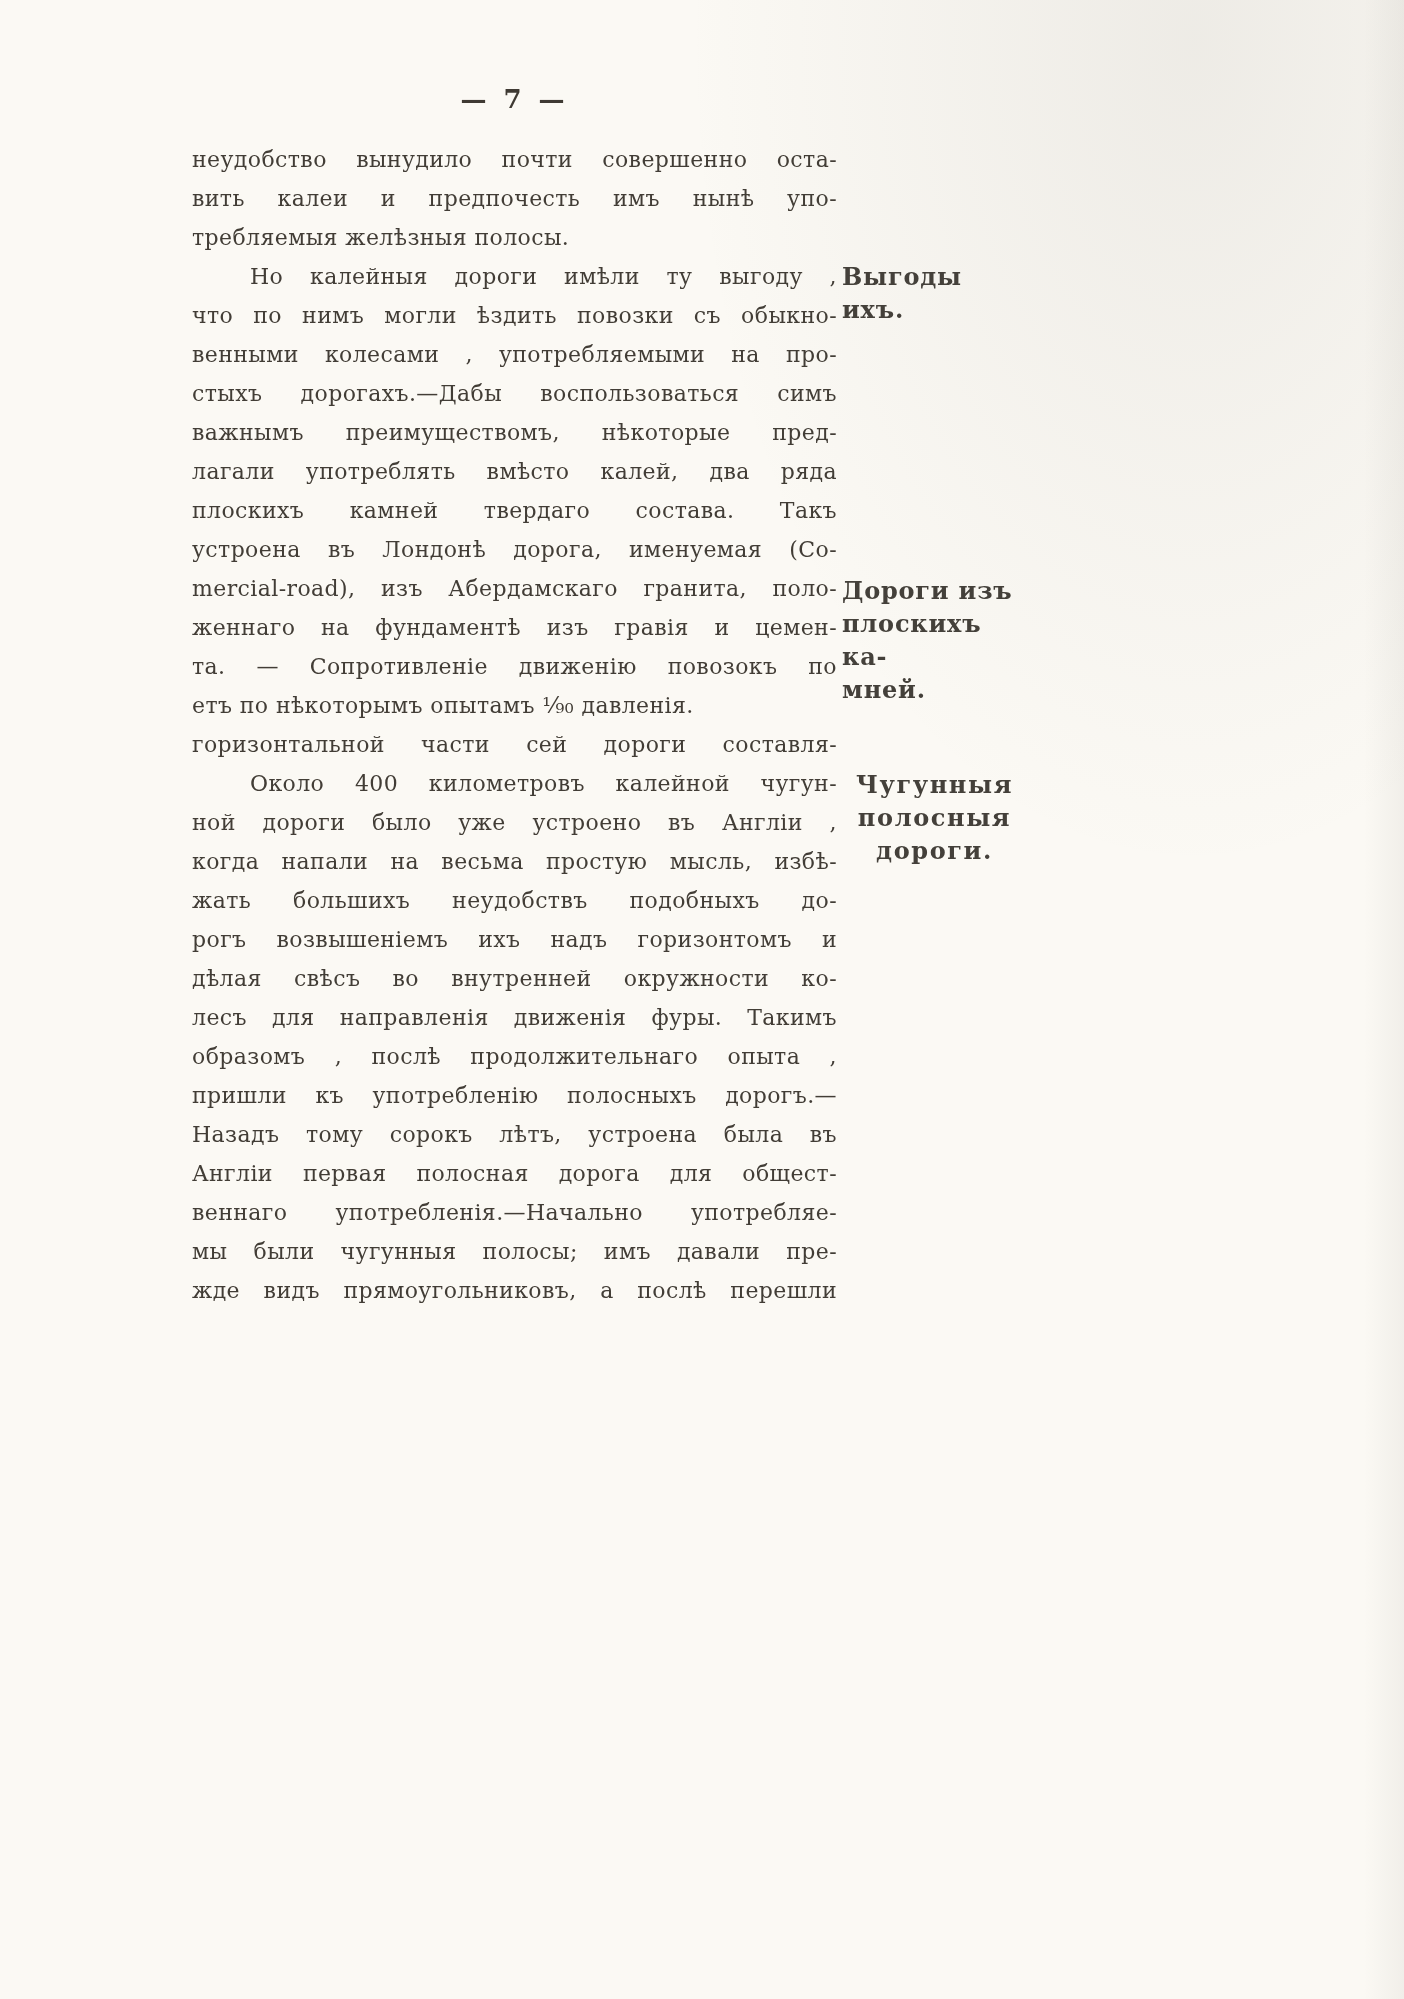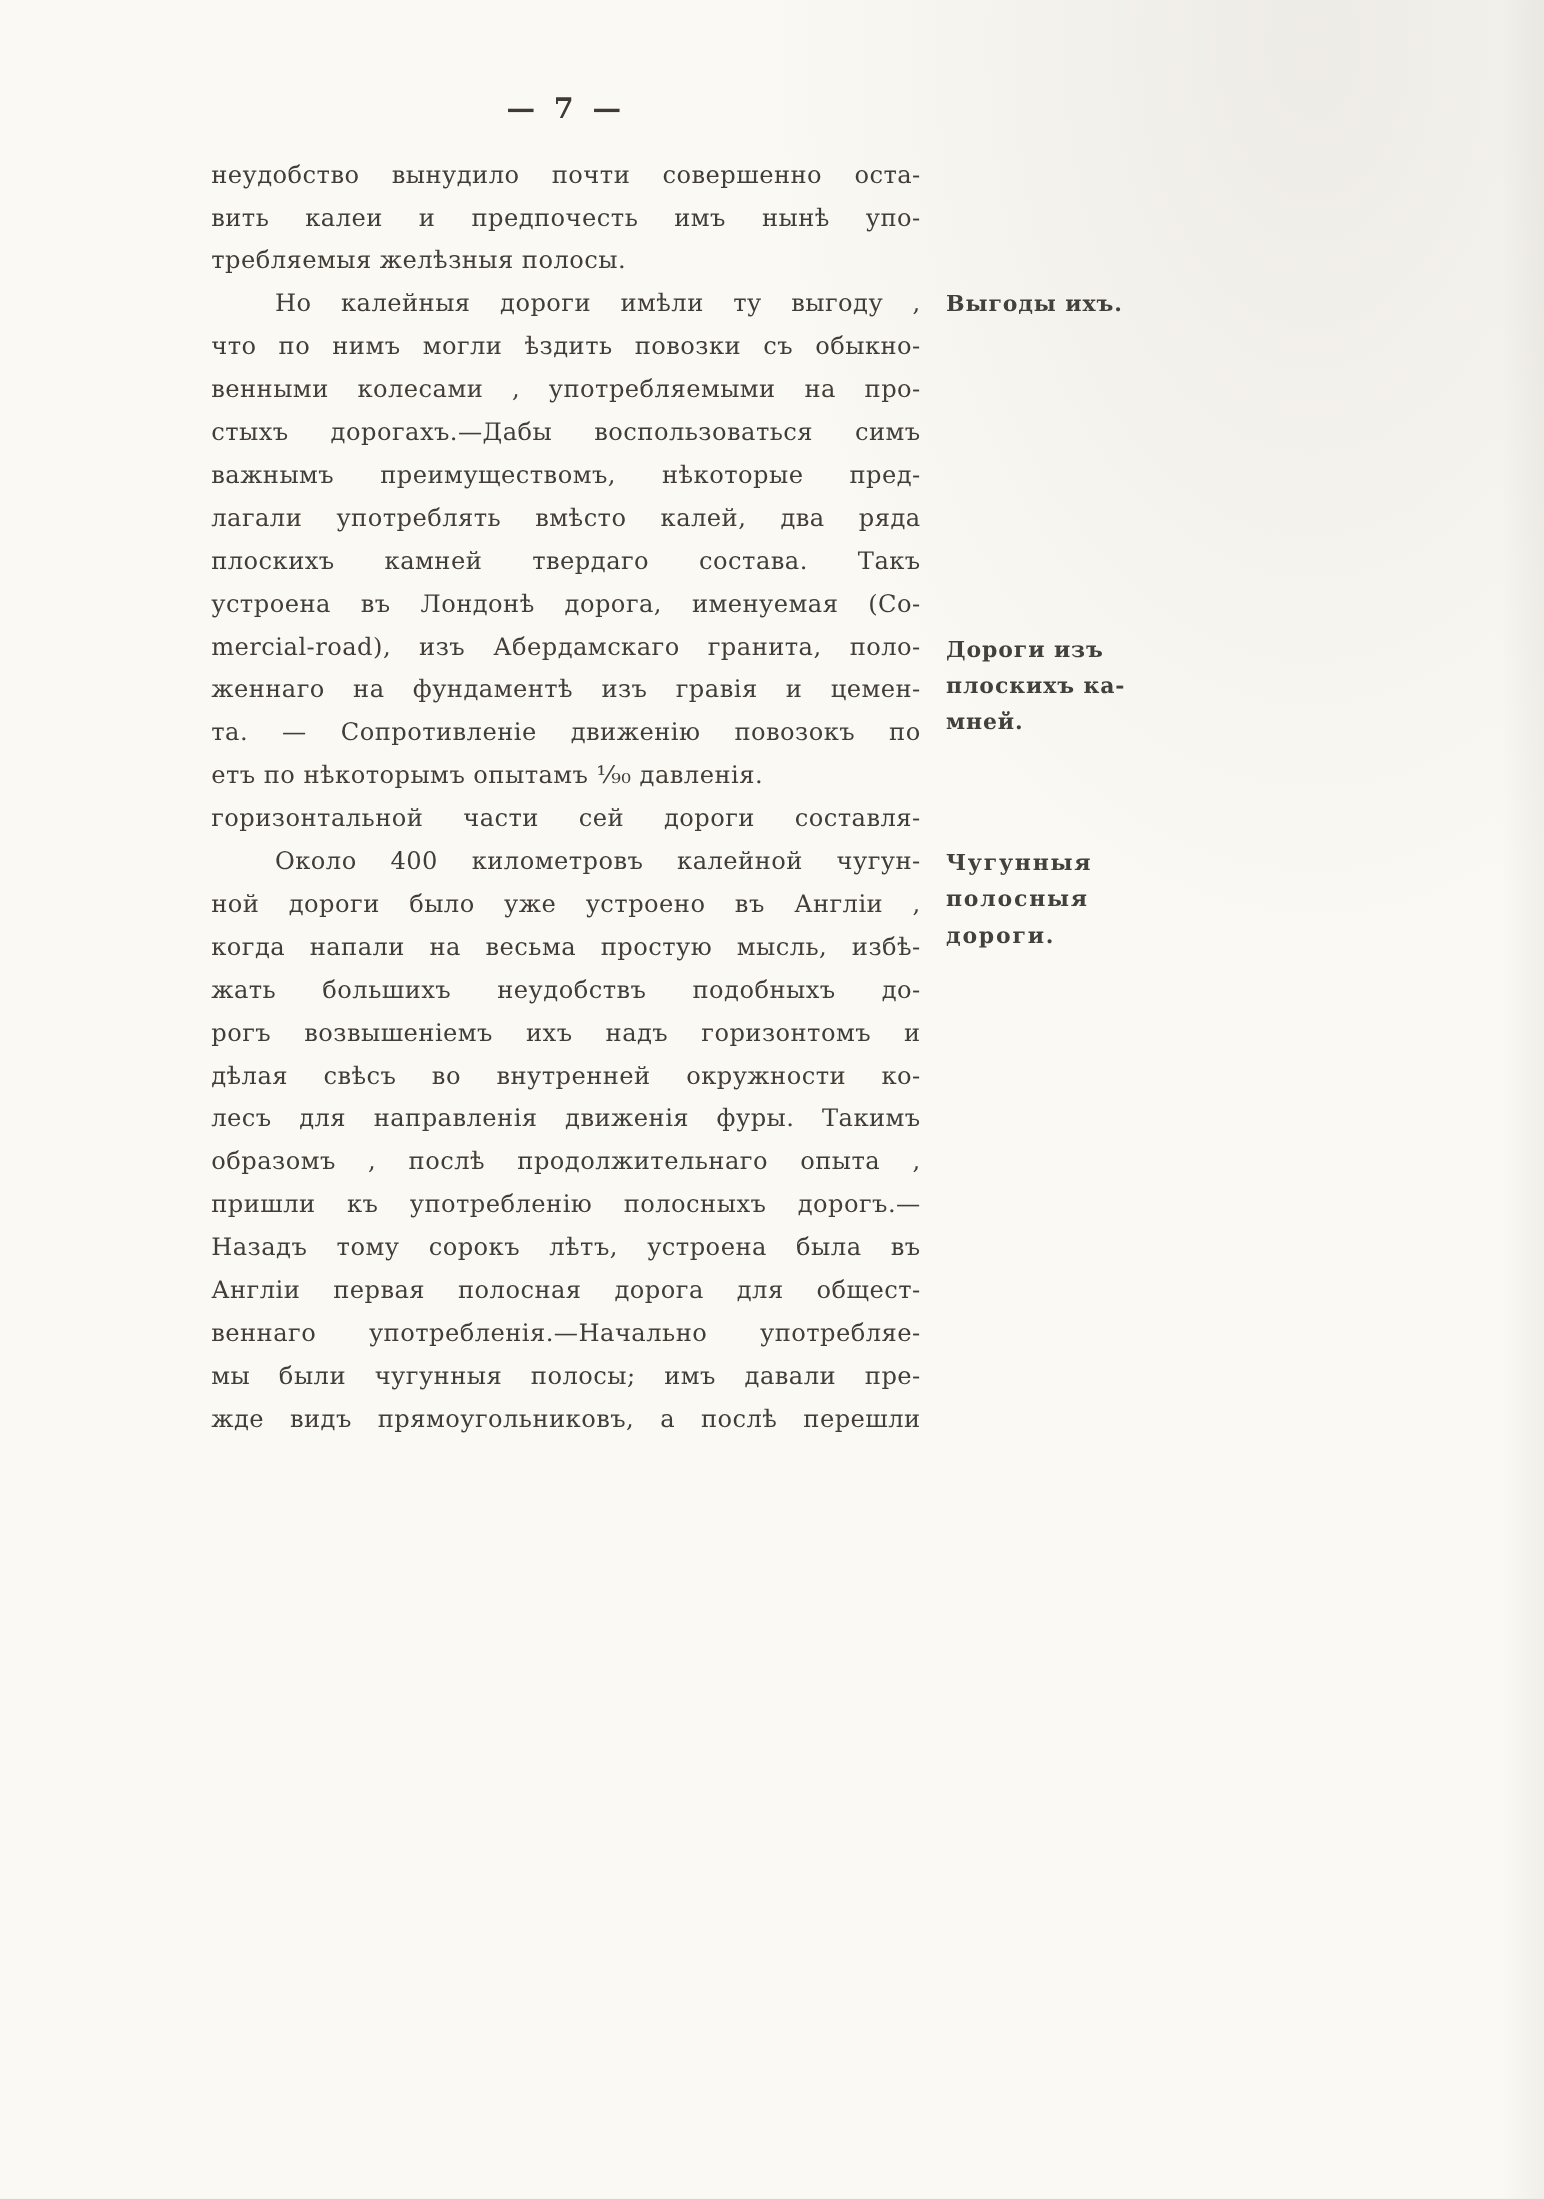--- a/index.html
+++ b/index.html
@@ -48,33 +48,33 @@
     letter-spacing: 0.4px;
   }
   .line.indent {
     text-indent: 58px;
   }
   .line.last {
     text-align-last: left;
   }
   .margin-note {
     position: absolute;
-    left: 860px;
+    left: 842px;
     width: 185px;
-    font-size: 20px;
+    font-size: 24px;
     font-weight: bold;
     color: #44403a;
     letter-spacing: 0.8px;
   }
   .note-line {
     line-height: 33px;
   }
   .note-1 { top: 260px; }
   .note-2 { top: 574px; }
-  .note-3 { top: 768px; }
+  .note-3 { top: 768px; text-align: center; }
   .note-3 .note-line {
     letter-spacing: 1.6px;
   }
 </style>
 </head>
 <body>
 
 <div class="page">
   <div class="page-number">— 7 —</div>
 

